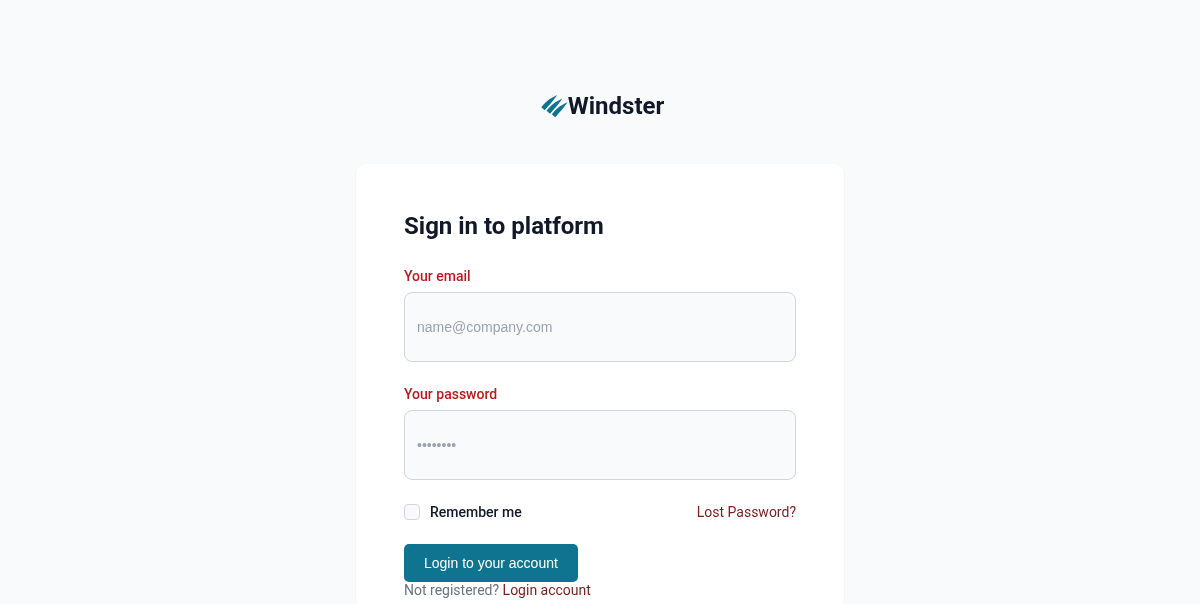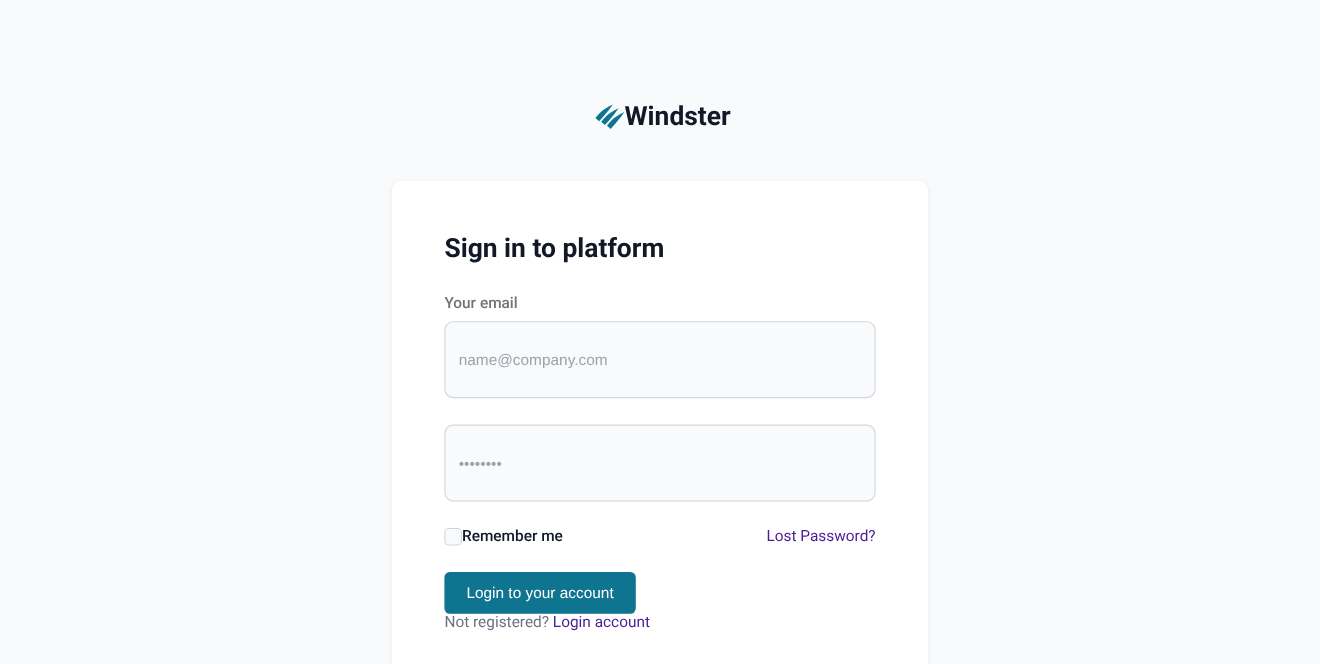--- a/index.html
+++ b/index.html
@@ -47,21 +47,21 @@
       font-weight: 700;
       color: #111827;
       margin-bottom: 28px;
     }
     .field-group {
       margin-bottom: 24px;
     }
     .field-label {
       display: block;
       font-size: 14px;
-      color: #737373;
+      color: #b91c1c;
       font-weight: 500;
       margin-bottom: 8px;
     }
     .field-input {
       width: 100%;
       padding: 26px 12px;
       border: 1px solid #d1d5db;
       border-radius: 8px;
       background-color: #f9fafb;
       font-size: 14px;
@@ -73,38 +73,39 @@
     }
     .row-between {
       display: flex;
       align-items: center;
       justify-content: space-between;
       margin-bottom: 24px;
     }
     .checkbox-wrap {
       display: flex;
       align-items: center;
+      gap: 10px;
     }
     .checkbox {
       width: 16px;
       height: 16px;
       border: 1px solid #d1d5db;
       border-radius: 4px;
       background: #f9fafb;
       appearance: none;
       cursor: pointer;
     }
     .checkbox-label {
       font-size: 14px;
       color: #111827;
       font-weight: 500;
     }
     .link {
       font-size: 14px;
-      color: #4c1d95;
+      color: #7f1d1d;
       text-decoration: none;
       cursor: pointer;
     }
     .btn-primary {
       background-color: #0e7490;
       color: #ffffff;
       border: none;
       border-radius: 5px;
       padding: 11px 20px;
       font-size: 14px;
@@ -132,20 +133,21 @@
 
 <div class="card">
   <h1 class="card-title">Sign in to platform</h1>
 
   <div class="field-group">
     <label class="field-label">Your email</label>
     <input type="email" class="field-input" placeholder="name@company.com" style="">
   </div>
 
   <div class="field-group">
+    <label class="field-label">Your password</label>
     <input type="password" class="field-input" placeholder="••••••••" style="">
   </div>
 
   <div class="row-between">
     <div class="checkbox-wrap">
       <input type="checkbox" class="checkbox" style="">
       <span class="checkbox-label">Remember me</span>
     </div>
     <a class="link">Lost Password?</a>
   </div>

